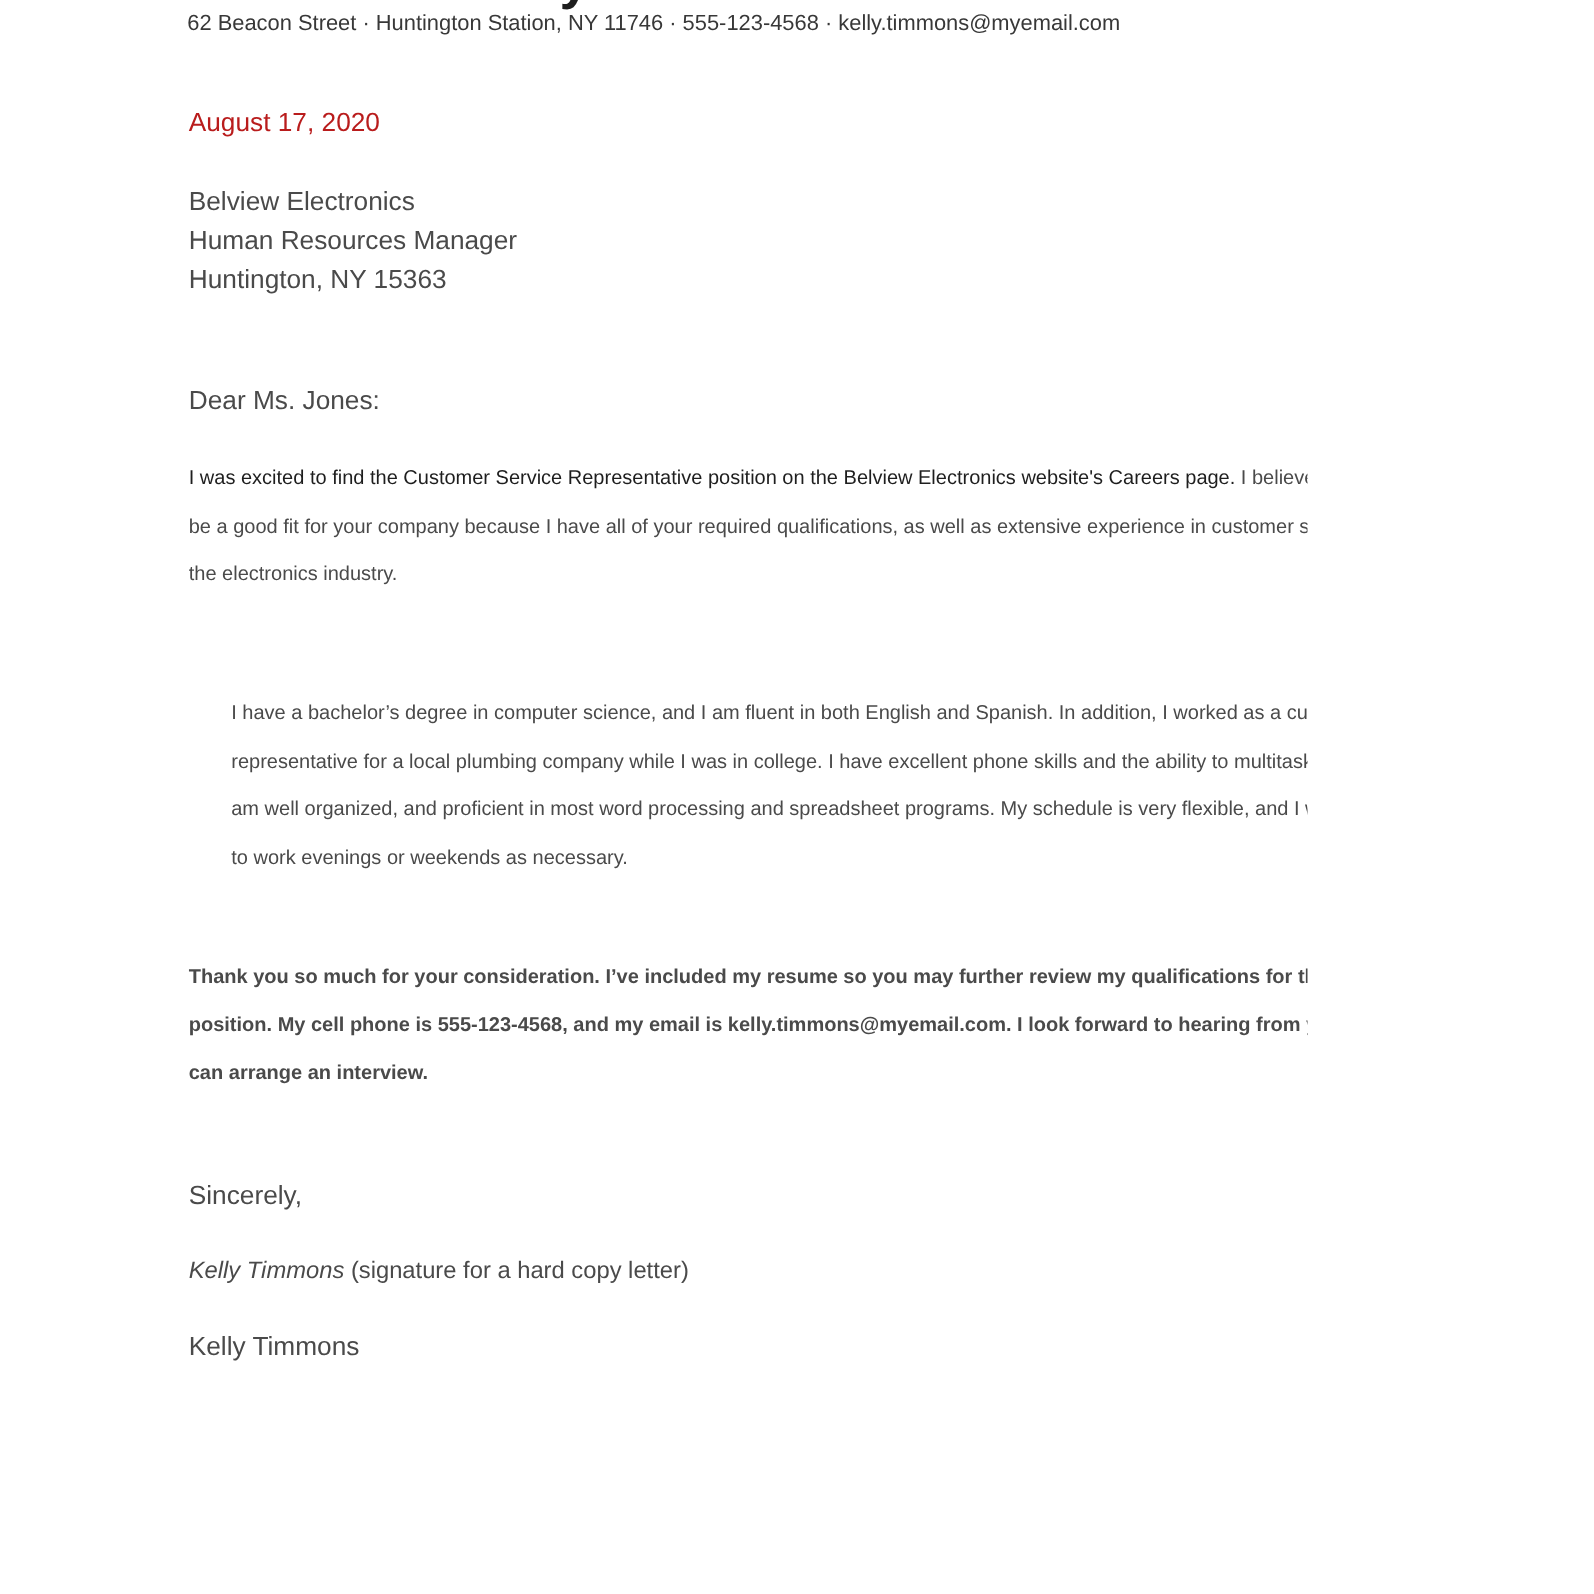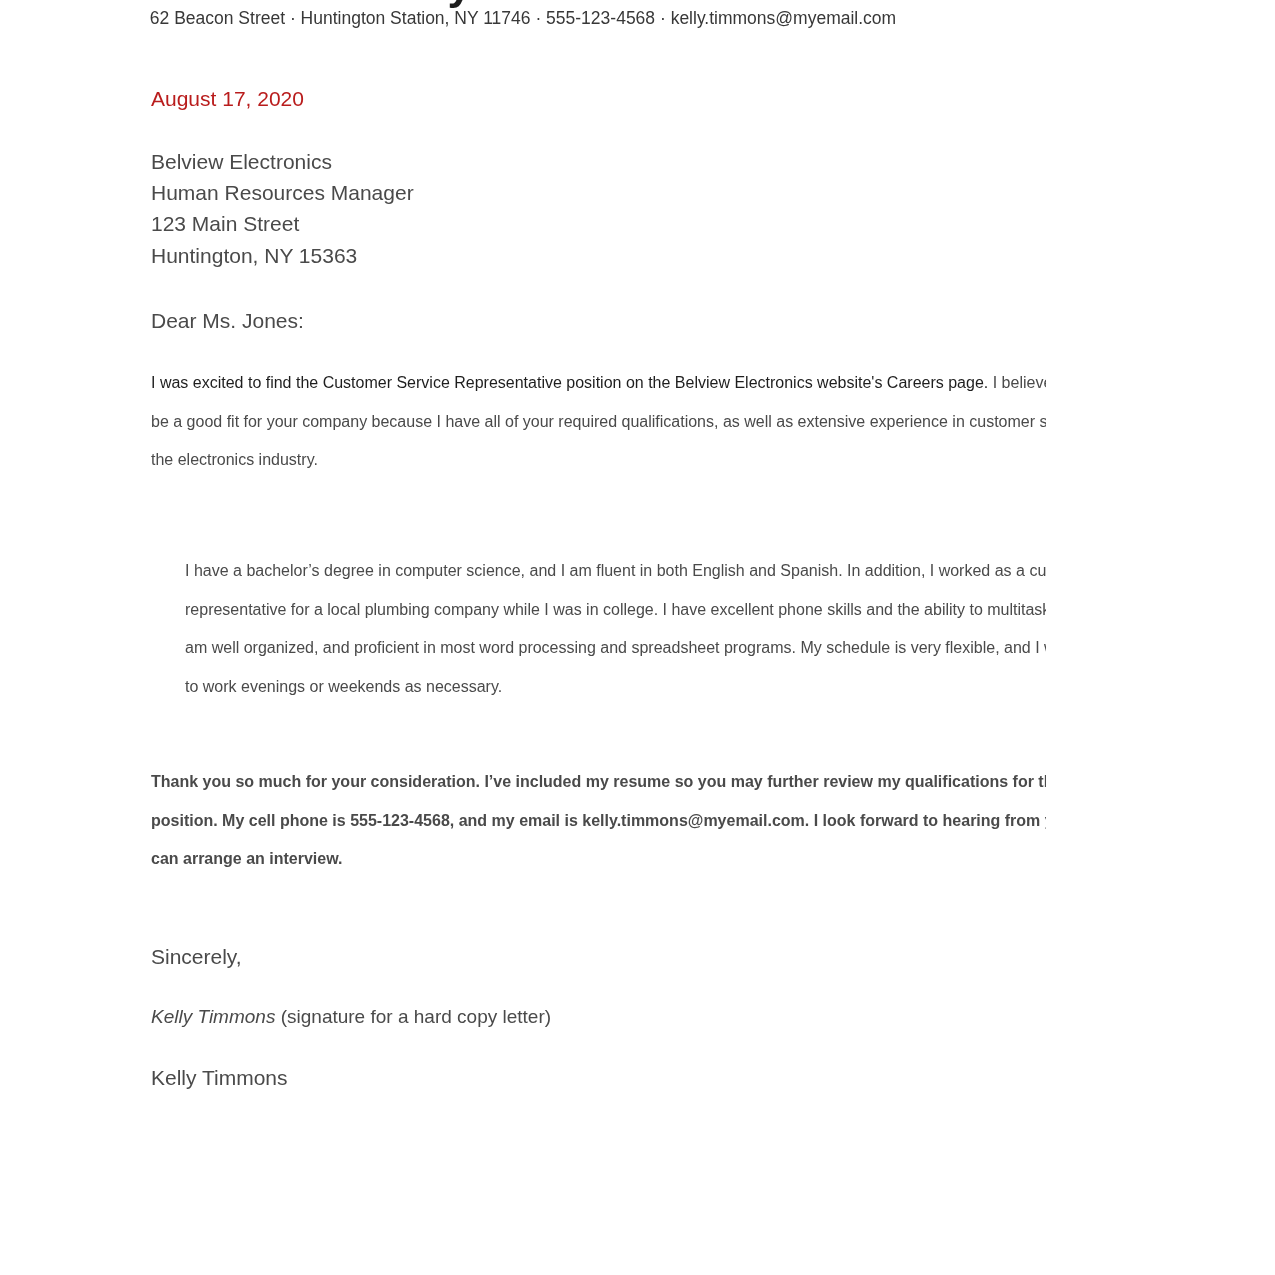--- a/index.html
+++ b/index.html
@@ -107,21 +107,20 @@
     <div class="name">Kelly Timmons</div>
   </div>
 
   <div class="contact">62 Beacon Street · Huntington Station, NY 11746 · 555-123-4568 · kelly.timmons@myemail.com</div>
 
   <div class="date">August 17, 2020</div>
 
   <div class="address">
     <div>Belview Electronics</div>
     <div>Human Resources Manager</div>
-    <div>123 Main Street</div>
     <div>Huntington, NY 15363</div>
   </div>
 
   <div class="salutation">Dear Ms. Jones:</div>
 
   <p class="para p1"><span class="lead">I was excited to find the Customer Service Representative position on the Belview Electronics website's Careers page.</span><span> I believe I would be a good fit for your company because I have all of your required qualifications, as well as extensive experience in customer service and the electronics industry.</span></p>
 
   <p class="para p2">I have a bachelor’s degree in computer science, and I am fluent in both English and Spanish. In addition, I worked as a customer representative for a local plumbing company while I was in college. I have excellent phone skills and the ability to multitask. In addition, I am well organized, and proficient in most word processing and spreadsheet programs. My schedule is very flexible, and I would be happy to work evenings or weekends as necessary.</p>
 
   <p class="para p3">Thank you so much for your consideration. I’ve included my resume so you may further review my qualifications for the position. My cell phone is 555-123-4568, and my email is kelly.timmons@myemail.com. I look forward to hearing from you so we can arrange an interview.</p>

